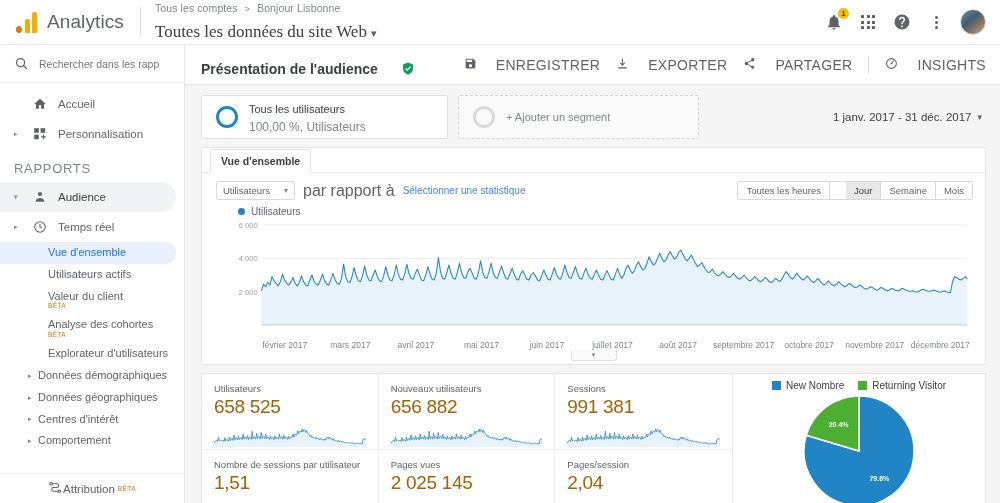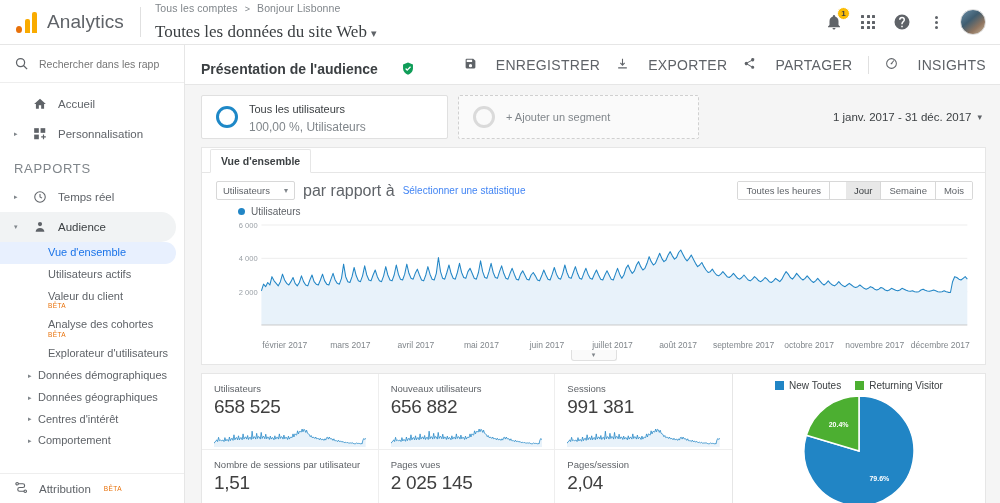--- a/index.html
+++ b/index.html
@@ -92,21 +92,21 @@
   .sub-item.withcaret { padding-left: 38px; }
   .sub-item .scaret { position: absolute; left: 28px; top: 50%; transform: translateY(-50%); font-size: 7px; color: #80868b; }
   .beta {
     color: #e8710a; font-size: 6.5px; letter-spacing: .4px;
     display: block; margin-top: -1px;
   }
   .beta-inline { color: #e8710a; font-size: 6.5px; letter-spacing: .4px; vertical-align: super; margin-left: 3px; }
   .sidebar-bottom {
     position: absolute; bottom: 0; left: 0; right: 0;
     border-top: 1px solid #eee; background: #fff; height: 30px;
-    display: flex; align-items: center; gap: 10px; padding: 0 14px; font-size: 11.5px; color: #5f6368;
+    display: flex; align-items: center; padding: 0 14px; font-size: 11.5px; color: #5f6368; justify-content: center;
   }
 
   
   .main { flex: 1; background: #f5f5f5; overflow: hidden; position: relative; }
   .page-head {
     background: #fff; height: 40px; display: flex; align-items: center;
     padding: 0 14px 0 16px; border-bottom: 1px solid #e6e6e6;
   }
   .page-title { font-size: 14px; color: #3c4043; font-weight: bold; display: flex; align-items: center; gap: 23px; margin-top: 8px; }
   .shield { width: 14px; height: 15px; }
@@ -180,21 +180,21 @@
   
   .bottom { display: flex; gap: 0; margin: 8px 14px 0 16px; align-items: stretch; }
   .metrics { background: #fff; border: 1px solid #e6e6e6; flex: 1; display: flex; flex-wrap: wrap; }
   .mcell {
     width: 33.333%; padding: 9px 12px 4px 12px; border-right: 1px solid #eee;
     border-bottom: 1px solid #eee; height: 76px; position: relative;
   }
   .mcell:nth-child(3n) { border-right: none; }
   .mcell:nth-child(n+4) { border-bottom: none; }
   .mlabel { font-size: 9.5px; color: #5f6368; line-height: 1.25; min-height: 12px; }
-  .mvalue { font-size: 19px; color: #404040; margin-top: 1px; letter-spacing: -.3px; }
+  .mvalue { font-size: 19px; color: #a16207; margin-top: 1px; letter-spacing: -.3px; }
   .spark { position: absolute; left: 12px; right: 12px; bottom: 2px; height: 24px; }
   .spark svg { display: block; width: 100%; height: 100%; }
 
   .pie-panel {
     width: 253px; flex: 0 0 253px; background: #fff; border: 1px solid #e6e6e6;
     border-left: none; padding: 6px 0 0 0; display: flex; flex-direction: column; align-items: center;
   }
   .pie-legend { display: flex; gap: 14px; align-items: center; justify-content: center; }
   .pl { display: flex; align-items: center; gap: 5px; font-size: 10px; color: #3c4043; }
   .pl i { width: 9px; height: 9px; display: block; }
@@ -294,40 +294,40 @@
                 <rect x="13" y="2" width="8" height="8"></rect>
                 <rect x="2" y="13" width="8" height="8"></rect>
                 <path d="M17 13v3h-3v2h3v3h2v-3h3v-2h-3v-3z"></path>
               </svg>
           </span>
           <span>Personnalisation</span>
         </div>
 
         <div class="section-label">RAPPORTS</div>
 
+        <div class="nav-item selected">
+          <span class="arrow">▾</span>
+          <span class="nav-ic">
+            <svg viewBox="0 0 24 24" width="14" height="14" fill="#5f6368">
+                <circle cx="12" cy="7" r="3.6"></circle>
+                <path d="M4.5 20c0-4.1 3.4-6.4 7.5-6.4s7.5 2.3 7.5 6.4z"></path>
+              </svg>
+          </span>
+          <span>Audience</span>
+        </div>
+
         <div class="nav-item">
           <span class="arrow">▸</span>
           <span class="nav-ic">
             <svg viewBox="0 0 24 24" width="14" height="14" fill="none" stroke="#5f6368" stroke-width="1.8">
                 <circle cx="12" cy="12" r="9"></circle>
                 <path d="M12 7v5l3.5 2"></path>
               </svg>
           </span>
           <span>Temps réel</span>
-        </div>
-
-        <div class="nav-item selected">
-          <span class="arrow">▾</span>
-          <span class="nav-ic">
-            <svg viewBox="0 0 24 24" width="14" height="14" fill="#5f6368">
-                <circle cx="12" cy="7" r="3.6"></circle>
-                <path d="M4.5 20c0-4.1 3.4-6.4 7.5-6.4s7.5 2.3 7.5 6.4z"></path>
-              </svg>
-          </span>
-          <span>Audience</span>
         </div>
 
         <div id="subnav">
             <div class="sub-item active">
               <span>Vue d'ensemble</span>
             </div>
             <div class="sub-item">
               <span>Utilisateurs actifs</span>
             </div>
             <div class="sub-item">
@@ -550,21 +550,21 @@
                   <polygon points="0,24 0.0,17.9 1.8,17.8 3.6,17.7 5.4,17.6 7.2,17.8 9.0,17.3 10.8,17.7 12.6,17.6 14.4,17.7 16.2,17.6 18.0,17.6 19.8,17.8 21.6,17.4 23.4,17.7 25.1,17.5 26.9,17.6 28.7,17.7 30.5,17.3 32.3,17.7 34.1,17.5 35.9,17.4 37.7,17.6 39.5,17.1 41.3,17.6 43.1,17.4 44.9,17.4 46.7,17.6 48.5,17.2 50.3,17.6 52.1,17.4 53.9,17.4 55.7,17.6 57.5,17.0 59.3,17.5 61.1,17.3 62.9,17.3 64.7,17.5 66.5,17.1 68.3,17.5 70.1,17.4 71.9,17.3 73.7,17.5 75.4,16.7 77.2,17.5 79.0,17.3 80.8,17.3 82.6,17.5 84.4,16.9 86.2,17.5 88.0,17.2 89.8,17.3 91.6,17.5 93.4,16.8 95.2,17.5 97.0,17.2 98.8,17.3 100.6,17.5 102.4,17.0 104.2,17.5 106.0,17.3 107.8,17.3 109.6,17.5 111.4,17.2 113.2,17.5 115.0,17.4 116.8,17.4 118.6,17.6 120.4,17.2 122.2,17.5 124.0,17.3 125.7,17.3 127.5,17.5 129.3,17.0 131.1,17.5 132.9,17.3 134.7,17.3 136.5,17.5 138.3,17.1 140.1,17.5 141.9,17.3 143.7,17.4 145.5,17.5 147.3,17.2 149.1,17.5 150.9,17.3 152.7,17.3 154.5,17.4 156.3,17.0 158.1,17.3 159.9,17.0 161.7,17.1 163.5,17.1 165.3,16.7 167.1,17.0 168.9,16.7 170.7,16.7 172.5,16.8 174.3,16.5 176.0,16.8 177.8,16.5 179.6,16.6 181.4,16.8 183.2,16.6 185.0,16.9 186.8,17.0 188.6,17.1 190.4,17.3 192.2,17.1 194.0,17.4 195.8,17.3 197.6,17.3 199.4,17.5 201.2,17.3 203.0,17.5 204.8,17.5 206.6,17.5 208.4,17.6 210.2,17.4 212.0,17.6 213.8,17.5 215.6,17.5 217.4,17.6 219.2,17.5 221.0,17.6 222.8,17.4 224.6,17.3 226.3,17.5 228.1,17.3 229.9,17.5 231.7,17.5 233.5,17.5 235.3,17.6 237.1,17.5 238.9,17.7 240.7,17.7 242.5,17.7 244.3,17.8 246.1,17.6 247.9,17.8 249.7,17.7 251.5,17.7 253.3,17.8 255.1,17.7 256.9,17.9 258.7,17.9 260.5,17.8 262.3,17.9 264.1,17.8 265.9,17.9 267.7,17.9 269.5,17.9 271.3,17.9 273.1,17.9 274.9,17.9 276.6,18.0 278.4,18.0 280.2,18.0 282.0,17.9 283.8,18.0 285.6,17.9 287.4,17.9 289.2,18.0 291.0,17.9 292.8,18.0 294.6,17.6 296.4,17.5 298.2,17.5 300.0,17.4 300,24" fill="#e8f2fa"></polygon>
                   <polyline points="0.0,17.9 1.8,17.8 3.6,17.7 5.4,17.6 7.2,17.8 9.0,17.3 10.8,17.7 12.6,17.6 14.4,17.7 16.2,17.6 18.0,17.6 19.8,17.8 21.6,17.4 23.4,17.7 25.1,17.5 26.9,17.6 28.7,17.7 30.5,17.3 32.3,17.7 34.1,17.5 35.9,17.4 37.7,17.6 39.5,17.1 41.3,17.6 43.1,17.4 44.9,17.4 46.7,17.6 48.5,17.2 50.3,17.6 52.1,17.4 53.9,17.4 55.7,17.6 57.5,17.0 59.3,17.5 61.1,17.3 62.9,17.3 64.7,17.5 66.5,17.1 68.3,17.5 70.1,17.4 71.9,17.3 73.7,17.5 75.4,16.7 77.2,17.5 79.0,17.3 80.8,17.3 82.6,17.5 84.4,16.9 86.2,17.5 88.0,17.2 89.8,17.3 91.6,17.5 93.4,16.8 95.2,17.5 97.0,17.2 98.8,17.3 100.6,17.5 102.4,17.0 104.2,17.5 106.0,17.3 107.8,17.3 109.6,17.5 111.4,17.2 113.2,17.5 115.0,17.4 116.8,17.4 118.6,17.6 120.4,17.2 122.2,17.5 124.0,17.3 125.7,17.3 127.5,17.5 129.3,17.0 131.1,17.5 132.9,17.3 134.7,17.3 136.5,17.5 138.3,17.1 140.1,17.5 141.9,17.3 143.7,17.4 145.5,17.5 147.3,17.2 149.1,17.5 150.9,17.3 152.7,17.3 154.5,17.4 156.3,17.0 158.1,17.3 159.9,17.0 161.7,17.1 163.5,17.1 165.3,16.7 167.1,17.0 168.9,16.7 170.7,16.7 172.5,16.8 174.3,16.5 176.0,16.8 177.8,16.5 179.6,16.6 181.4,16.8 183.2,16.6 185.0,16.9 186.8,17.0 188.6,17.1 190.4,17.3 192.2,17.1 194.0,17.4 195.8,17.3 197.6,17.3 199.4,17.5 201.2,17.3 203.0,17.5 204.8,17.5 206.6,17.5 208.4,17.6 210.2,17.4 212.0,17.6 213.8,17.5 215.6,17.5 217.4,17.6 219.2,17.5 221.0,17.6 222.8,17.4 224.6,17.3 226.3,17.5 228.1,17.3 229.9,17.5 231.7,17.5 233.5,17.5 235.3,17.6 237.1,17.5 238.9,17.7 240.7,17.7 242.5,17.7 244.3,17.8 246.1,17.6 247.9,17.8 249.7,17.7 251.5,17.7 253.3,17.8 255.1,17.7 256.9,17.9 258.7,17.9 260.5,17.8 262.3,17.9 264.1,17.8 265.9,17.9 267.7,17.9 269.5,17.9 271.3,17.9 273.1,17.9 274.9,17.9 276.6,18.0 278.4,18.0 280.2,18.0 282.0,17.9 283.8,18.0 285.6,17.9 287.4,17.9 289.2,18.0 291.0,17.9 292.8,18.0 294.6,17.6 296.4,17.5 298.2,17.5 300.0,17.4" fill="none" stroke="#2185c5" stroke-width="1"></polyline>
                 </svg>
               </div>
             </div>
           </div>
         <div class="pie-panel">
           <div class="pie-legend" id="pielegend">
               <div class="pl">
                 <i style="background:#2185c5"></i>
-                <span>New Toutes</span>
+                <span>New Nombre</span>
               </div>
               <div class="pl">
                 <i style="background:#4caf31"></i>
                 <span>Returning Visitor</span>
               </div>
             </div>
           <div class="pie-wrap">
             <svg id="pie" width="150" height="120" viewBox="0 0 150 120">
                 <path d="M75,58 L75.00,3.00 A55,55 0 1 1 22.28,42.32 Z" fill="#2185c5" stroke="#fff" stroke-width="1.5"></path>
                 <text x="95.4" y="88.3" text-anchor="middle" font-size="7" font-weight="bold" fill="#fff" font-family="Liberation Sans, sans-serif">79.6%</text>

